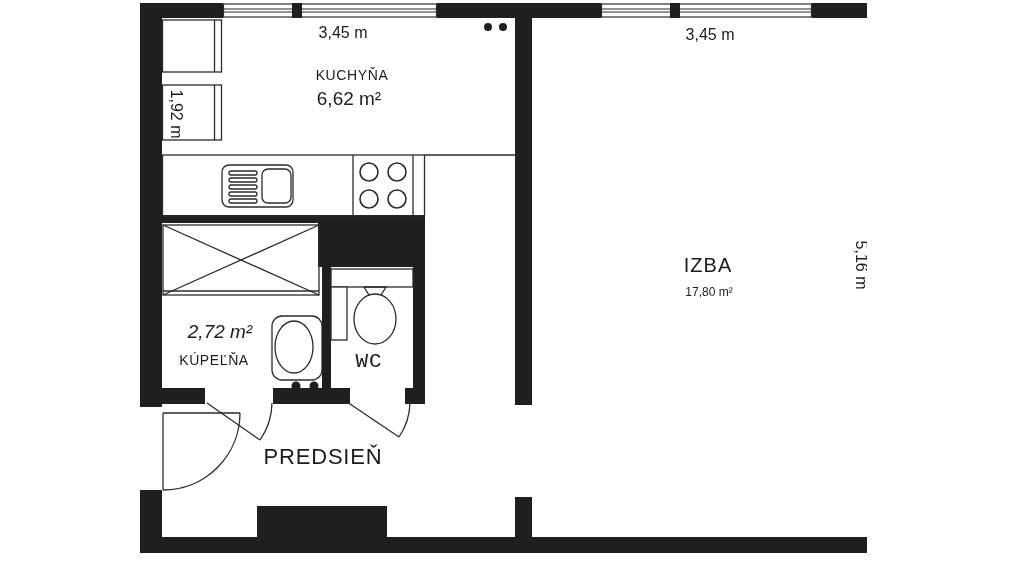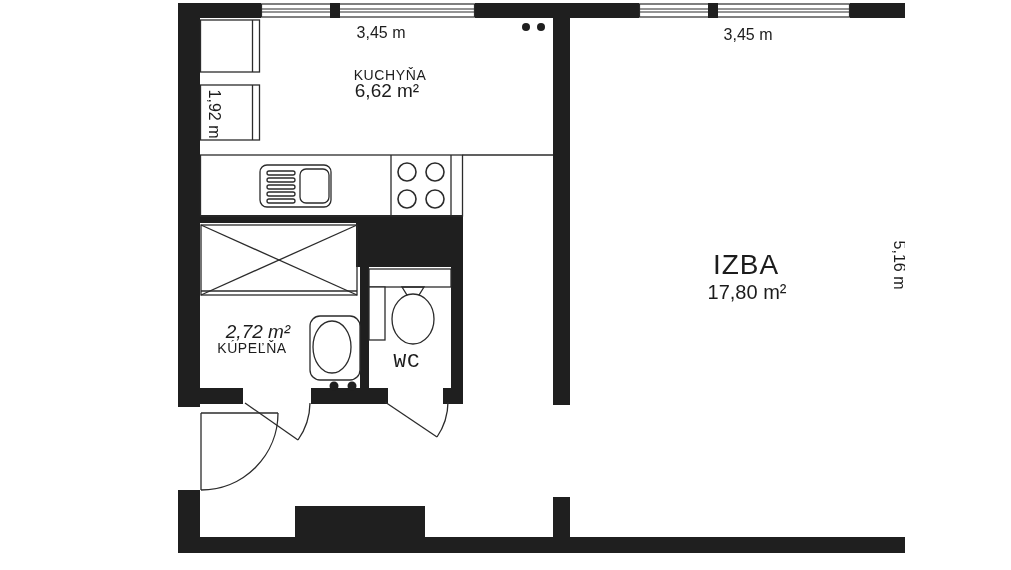--- a/index.html
+++ b/index.html
@@ -2,37 +2,36 @@
 <html><head>
 <meta charset="utf-8">
 <style>
   html,body{margin:0;padding:0;background:#fff;}
   #plan{
     position:relative;
     width:867px;height:570px;
     background:#ffffff;
     font-family:"Liberation Sans", sans-serif;
     overflow:hidden;
-    margin-left:38px;
   }
   #plan svg{position:absolute;left:0;top:0;}
   .lbl{
     position:absolute;
     color:#1c1c1c;
     white-space:nowrap;
     transform:translate(-50%,-50%);
     line-height:1;
     z-index:5;
   }
   .lbl.rot{transform:translate(-50%,-50%) rotate(90deg);}
   .room-name{font-size:14px;letter-spacing:0.6px;}
   .room-area{font-size:19px;}
   .dim{font-size:16px;}
-  .izba-name{font-size:28px;letter-spacing:1px;}
-  .izba-area{font-size:20px;}
+  .izba-name{font-size:20px;letter-spacing:1px;}
+  .izba-area{font-size:12px;}
   .predsien-name{font-size:22px;letter-spacing:0.8px;}
   .wc-name{font-size:21px;letter-spacing:1px;}
   .watermark{
     position:absolute;
     color:#a8a8a8;
     font-size:42px;
     z-index:6;
     transform:translate(-50%,-50%);
   }
 </style>
@@ -148,28 +147,29 @@
     <g fill="#1f1f1f" stroke="none">
       <circle cx="488" cy="27" r="4"></circle>
       <circle cx="503" cy="27" r="4"></circle>
       <circle cx="296" cy="386" r="4.5"></circle>
       <circle cx="314" cy="386" r="4.5"></circle>
     </g>
   </svg>
 
   <div class="lbl dim" style="left:343px;top:33px;">3,45 m</div>
   <div class="lbl room-name" style="left:352px;top:75px;">KUCHYŇA</div>
-  <div class="lbl room-area" style="left:349px;top:90px;">6,62 m²</div>
+  <div class="lbl room-area" style="left:349px;top:98px;">6,62 m²</div>
   <div class="lbl dim rot" style="left:176px;top:114px;">1,92 m</div>
 
   <div class="lbl dim" style="left:710px;top:35px;">3,45 m</div>
   <div class="lbl izba-name" style="left:708px;top:265px;">IZBA</div>
   <div class="lbl izba-area" style="left:709px;top:292px;">17,80 m²</div>
   <div class="lbl dim rot" style="left:861px;top:265px;">5,16 m</div>
 
   <div class="lbl room-area" style="left:220px;top:331px;font-style:italic;">2,72 m²</div>
-  <div class="lbl room-name" style="left:214px;top:348px;">KÚPEĽŇA</div>
+  <div class="lbl room-name" style="left:214px;top:360px;">KÚPEĽŇA</div>
 
   <div class="lbl wc-name" style="left:369px;top:361px;font-family:Liberation Mono, monospace;">WC</div>
 
+  <div class="lbl predsien-name" style="left:323px;top:457px;">PREDSIEŇ</div>
 
   <div class="watermark" style="left:884px;top:117px;">s</div>
 </div>
 
 </body></html>

